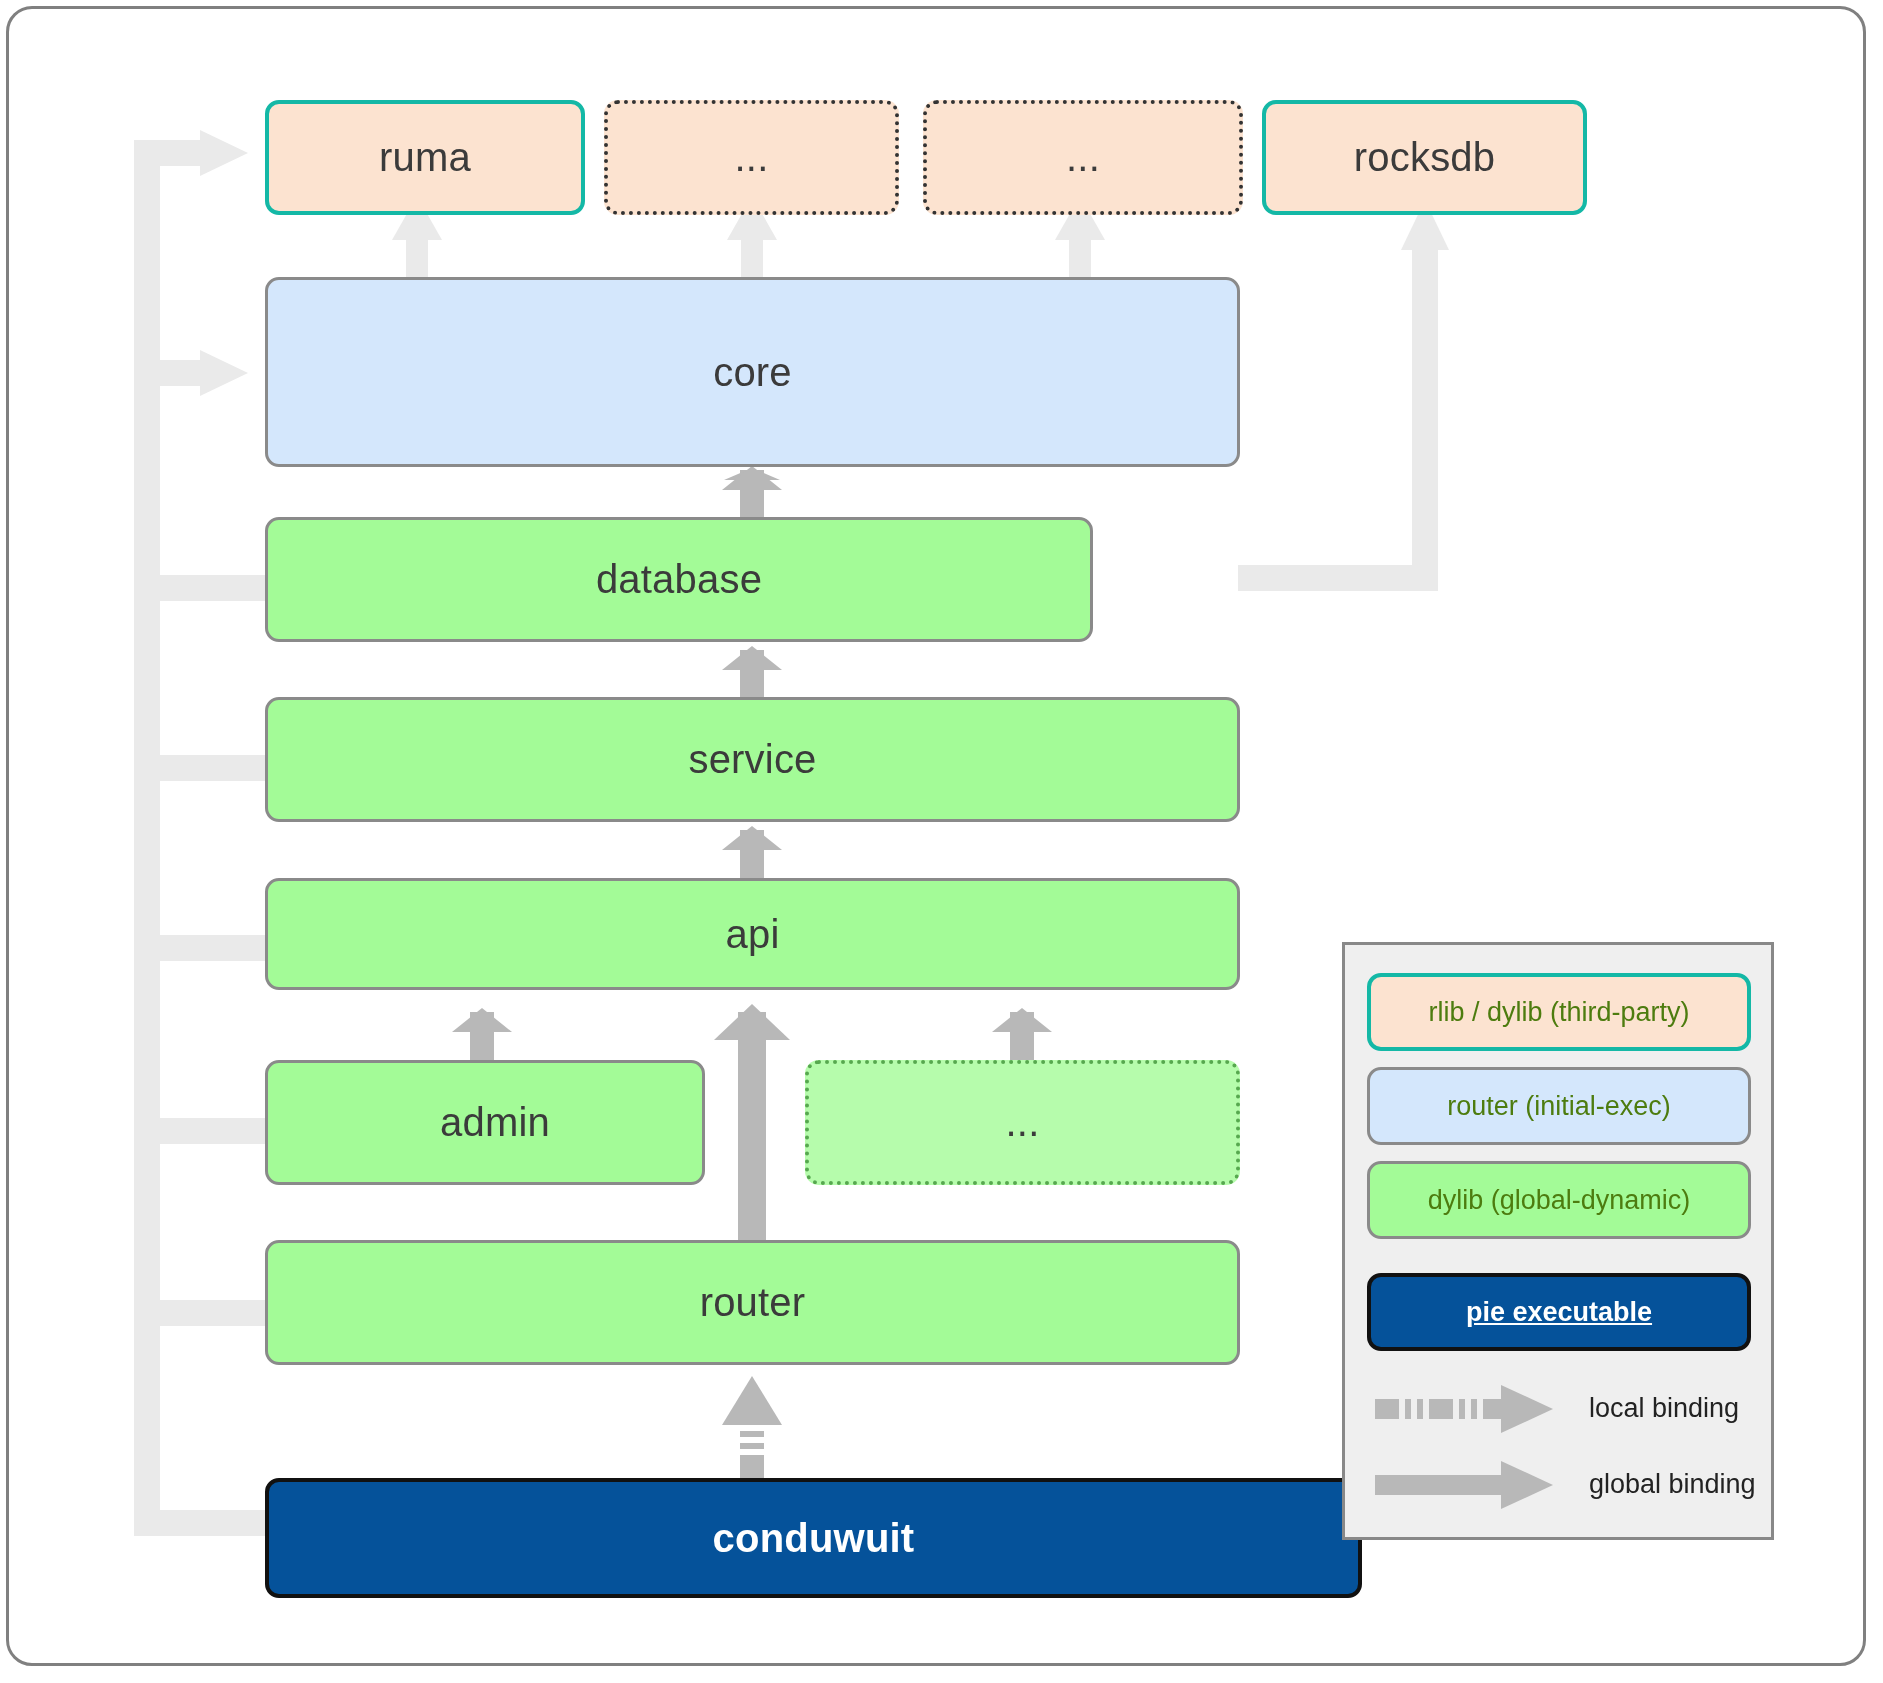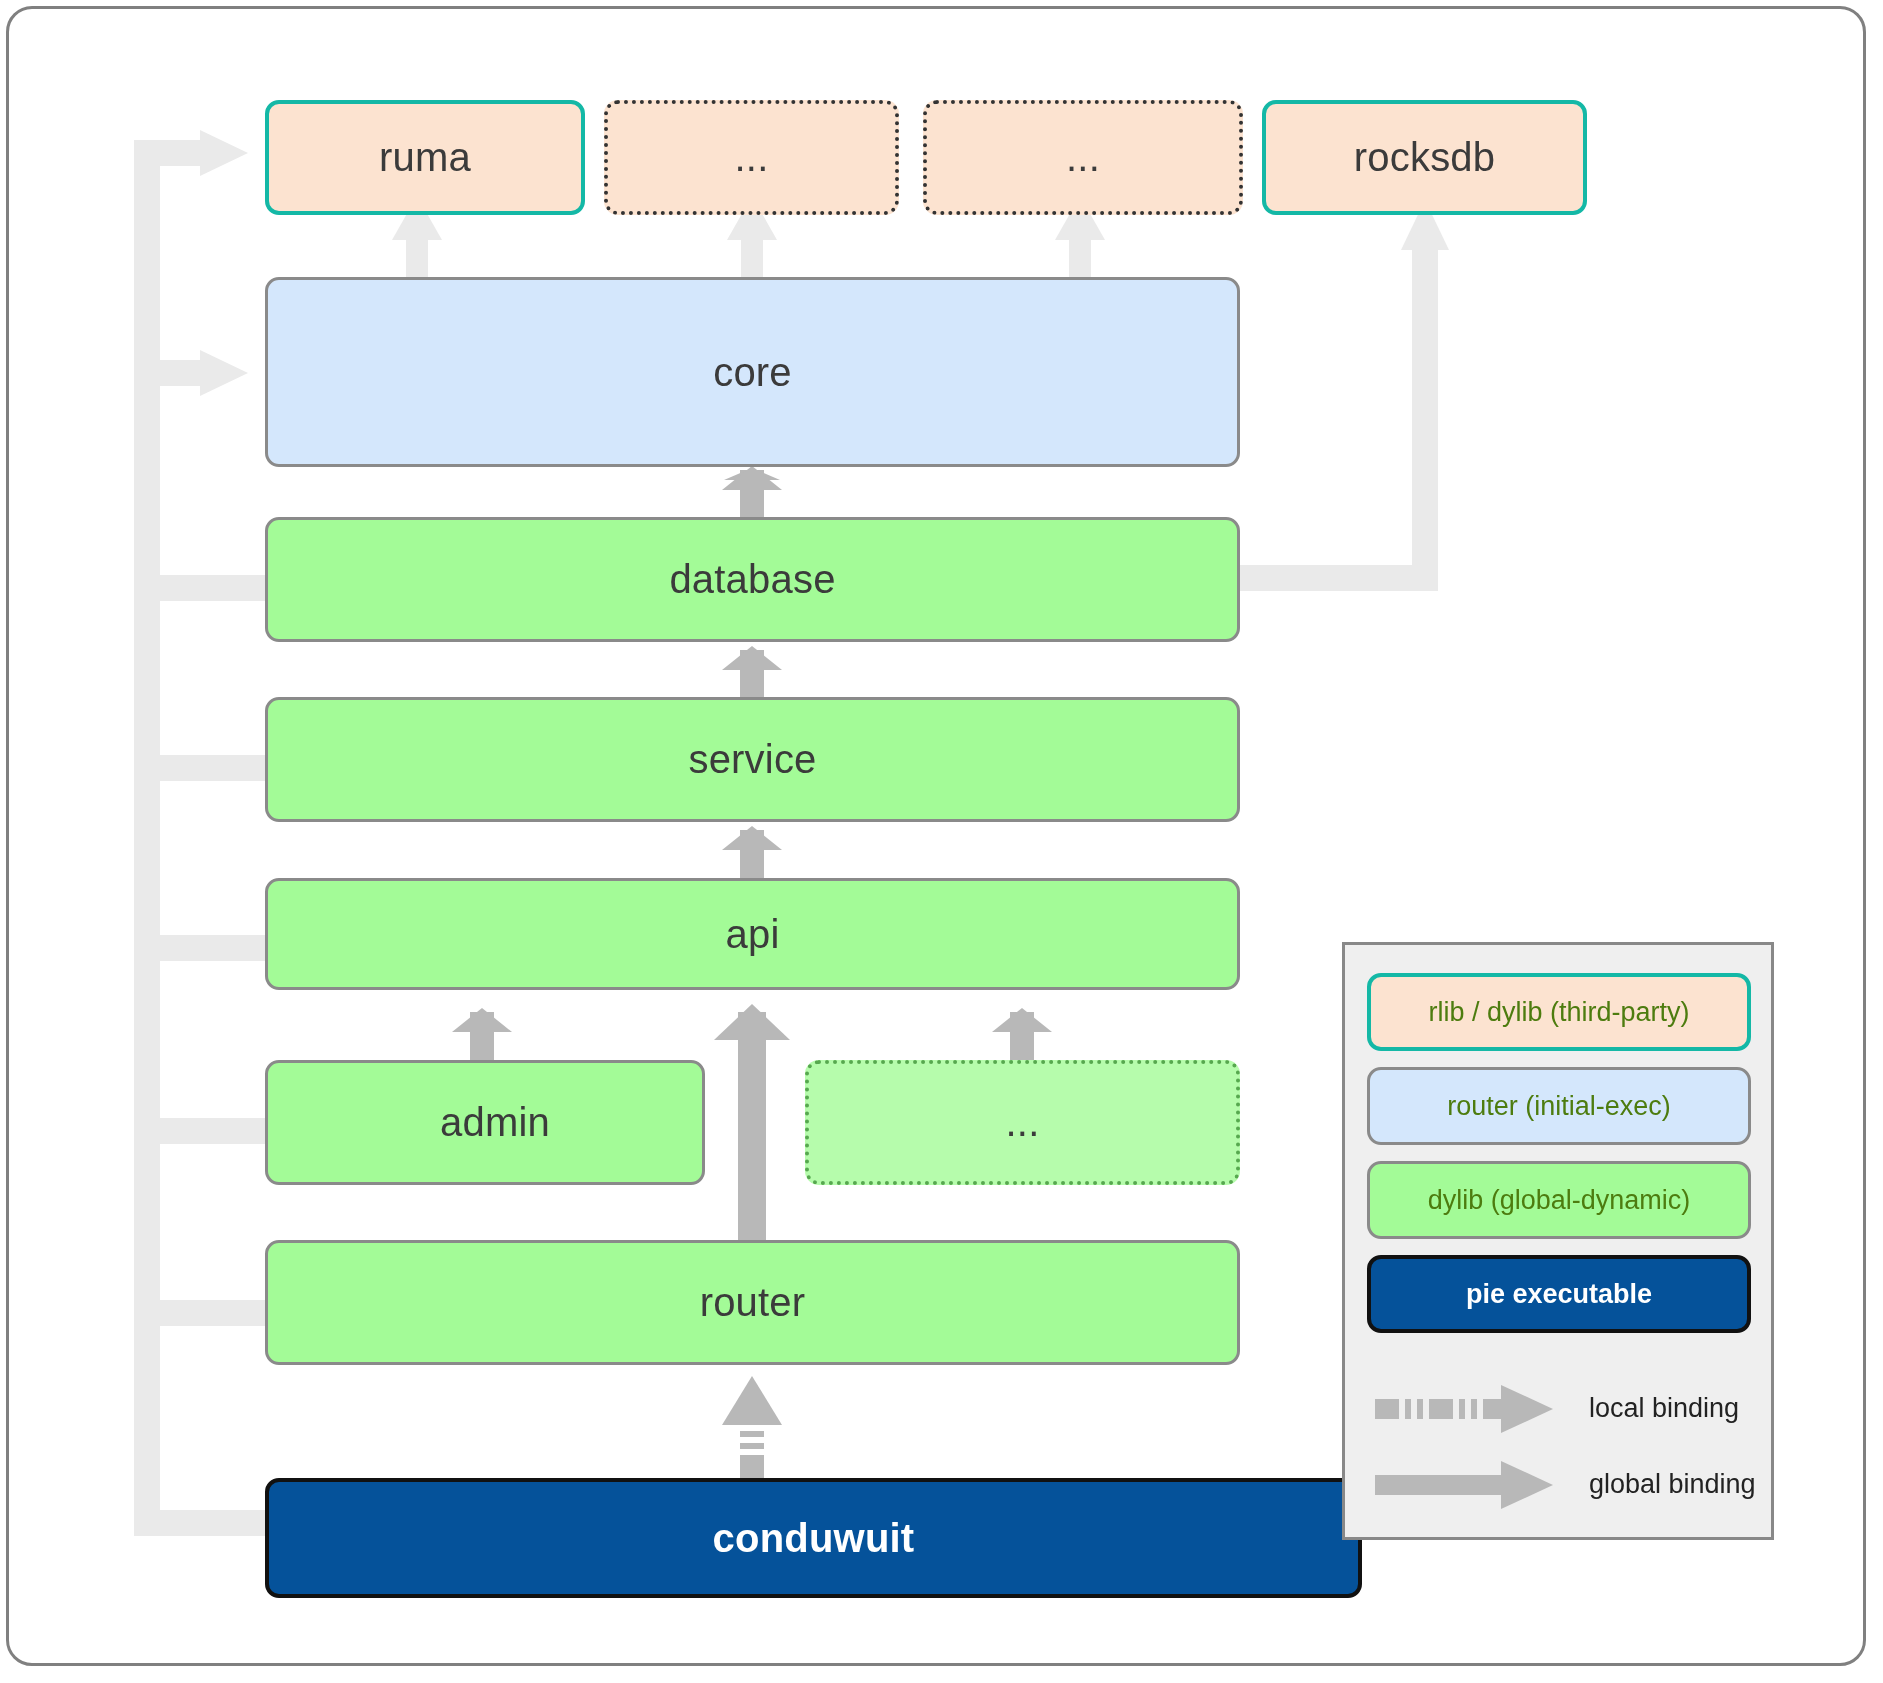--- a/index.html
+++ b/index.html
@@ -114,21 +114,21 @@
   </div>
 
   <div class="node n-third" style="left:1262px;top:100px;width:325px;height:115px;">
     <span class="lbl">rocksdb</span>
   </div>
 
   <div class="node n-initexec" style="left:265px;top:277px;width:975px;height:190px;">
     <span class="lbl">core</span>
   </div>
 
-  <div class="node n-global" style="left:265px;top:517px;width:975px;height:125px;">
+  <div class="node n-global" style="left:265px;top:517px;width:828px;height:125px;">
     <span class="lbl">database</span>
   </div>
 
   <div class="node n-global" style="left:265px;top:697px;width:975px;height:125px;">
     <span class="lbl">service</span>
   </div>
 
   <div class="node n-global" style="left:265px;top:878px;width:975px;height:112px;">
     <span class="lbl">api</span>
   </div>
@@ -212,21 +212,21 @@
     </div>
 
     <div class="legend-item n-initexec" style="top:122px;">
       <span>router (initial-exec)</span>
     </div>
 
     <div class="legend-item n-global" style="top:216px;">
       <span>dylib (global-dynamic)</span>
     </div>
 
-    <div class="legend-item n-pie lg-pie" style="top:310px;">
+    <div class="legend-item n-pie lg-pie" style="top:328px;text-decoration:underline;">
       <span>pie executable</span>
     </div>
 
     <div class="legend-row" style="top:432px;">
       <svg width="200" height="62" viewBox="0 0 200 62">
         <g fill="#B8B8B8">
           <rect x="8" y="22" width="24" height="20"></rect>
           <rect x="38" y="22" width="6" height="20"></rect>
           <rect x="50" y="22" width="6" height="20"></rect>
           <rect x="62" y="22" width="24" height="20"></rect>

